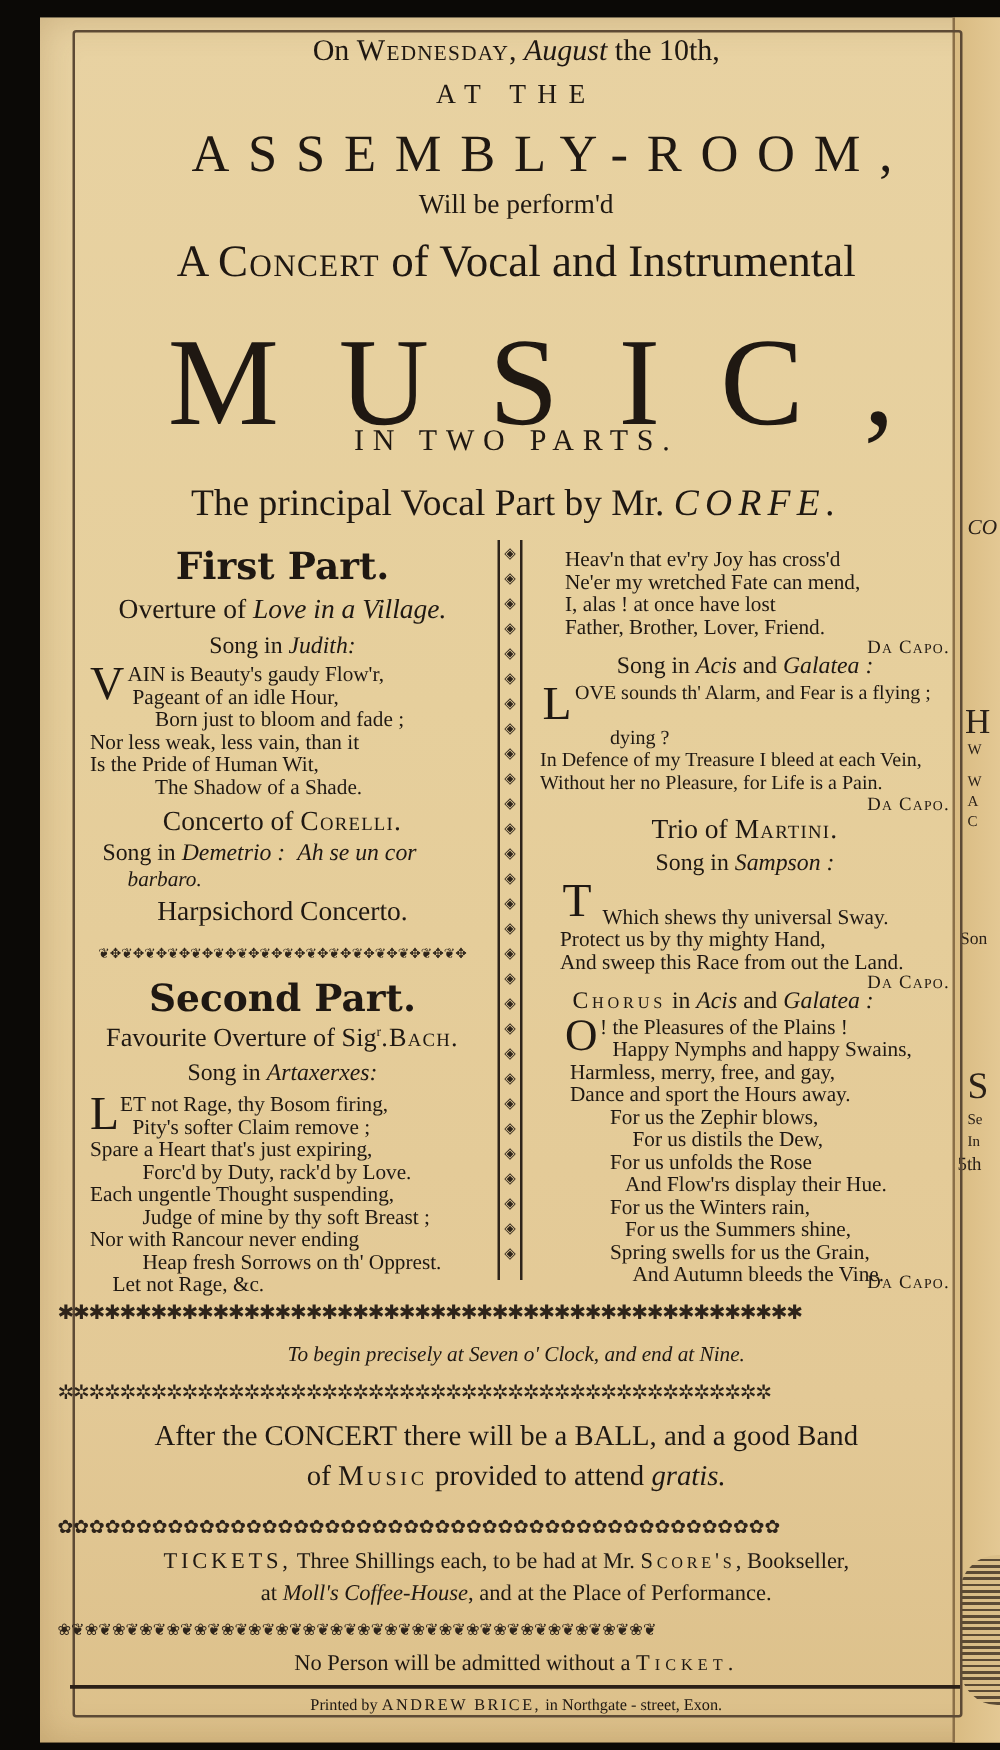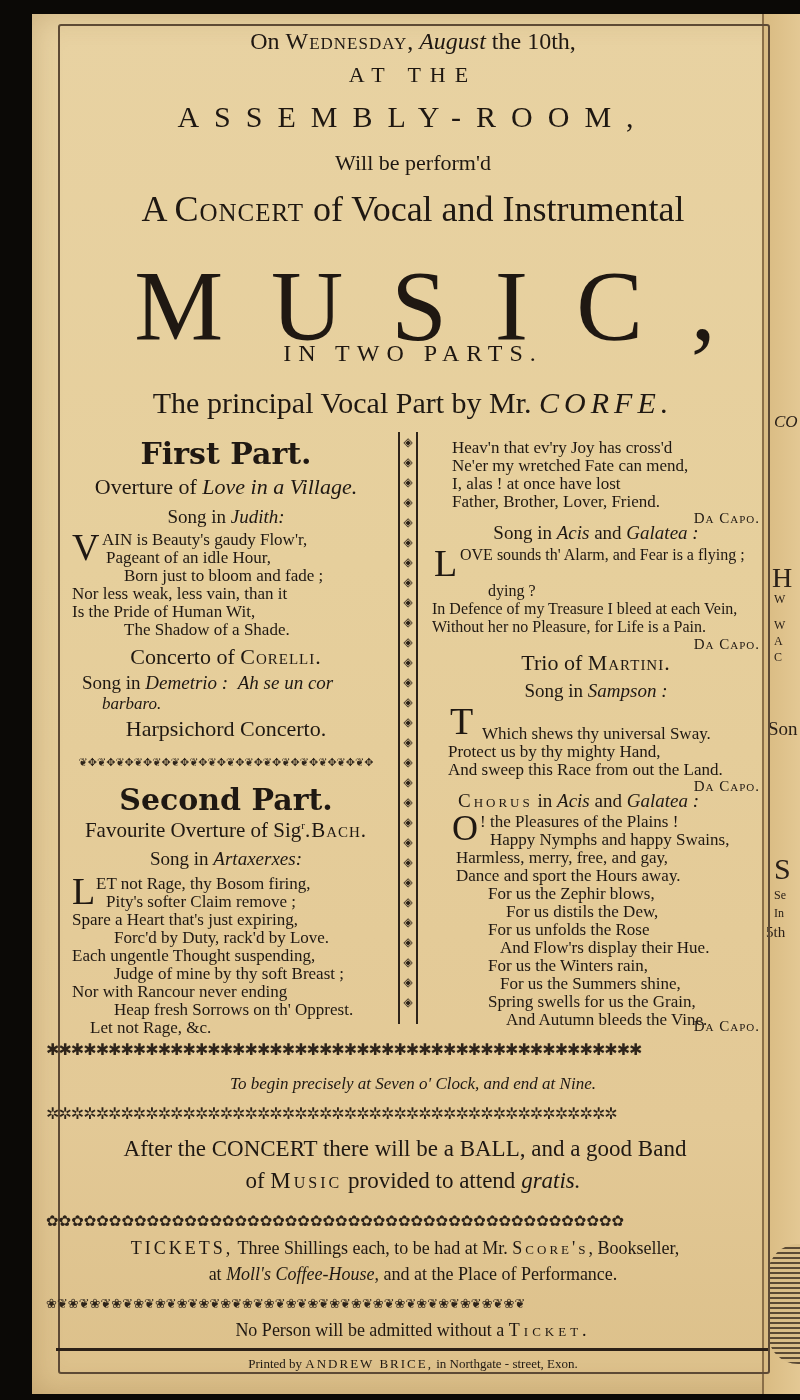--- a/index.html
+++ b/index.html
@@ -34,21 +34,21 @@
     border:2px solid #5d4a35; border-radius:3px;
   }
   .center { text-align:center; }
   .abs { position:absolute; left:58px; width:710px; }
   .sc { font-variant:small-caps; letter-spacing:1px; }
   .ital { font-style:italic; }
   .bl { font-family:"DejaVu Serif", serif; font-weight:bold; font-size:30px; }
 
   .l1 { top:28px; font-size:24px; }
   .l2 { top:62px; font-size:22px; letter-spacing:9px; }
-  .l3 { top:100px; font-size:30px; letter-spacing:15px; }
+  .l3 { top:100px; font-size:42px; letter-spacing:15px;padding-left:28px; }
   .l4 { top:150px; font-size:22px; }
   .l5 { top:188px; font-size:36px; white-space:nowrap; }
   .l6 { top:256px; font-size:100px; letter-spacing:48px; line-height:1; text-indent:48px;padding-left:12px; }
   .l7 { top:340px; font-size:24px; letter-spacing:7px; }
   .l8 { top:386px; font-size:30px; }
 
   .col { position:absolute; }
   .left { left:58px; width:336px; }
   .right { left:430px; width:332px; }
   .t { position:absolute; white-space:nowrap; }
@@ -73,21 +73,21 @@
 
 <div class="sheet"></div>
 
 <div class="adjacent">
   <span class="frag ital" style="top:398px;font-size:17px;">CO</span>
   <span class="frag" style="top:548px;font-size:28px;left:8px;">H</span>
   <span class="frag" style="top:578px;font-size:12px;">W</span>
   <span class="frag" style="top:604px;font-size:12px;">W</span>
   <span class="frag" style="top:620px;font-size:12px;">A</span>
   <span class="frag" style="top:636px;font-size:12px;">C</span>
-  <span class="frag" style="top:704px;font-size:19px;left:4px;">Son</span>
+  <span class="frag" style="top:730px;font-size:14px;left:4px;">Son</span>
   <span class="frag" style="top:838px;font-size:30px;">S</span>
   <span class="frag" style="top:874px;font-size:12px;">Se</span>
   <span class="frag" style="top:892px;font-size:12px;">In</span>
   <span class="frag" style="top:910px;font-size:15px;left:2px;">5th</span>
   <div class="engraving"></div>
 </div>
 
 <div class="frame"></div>
 
 <div class="abs center l1">

